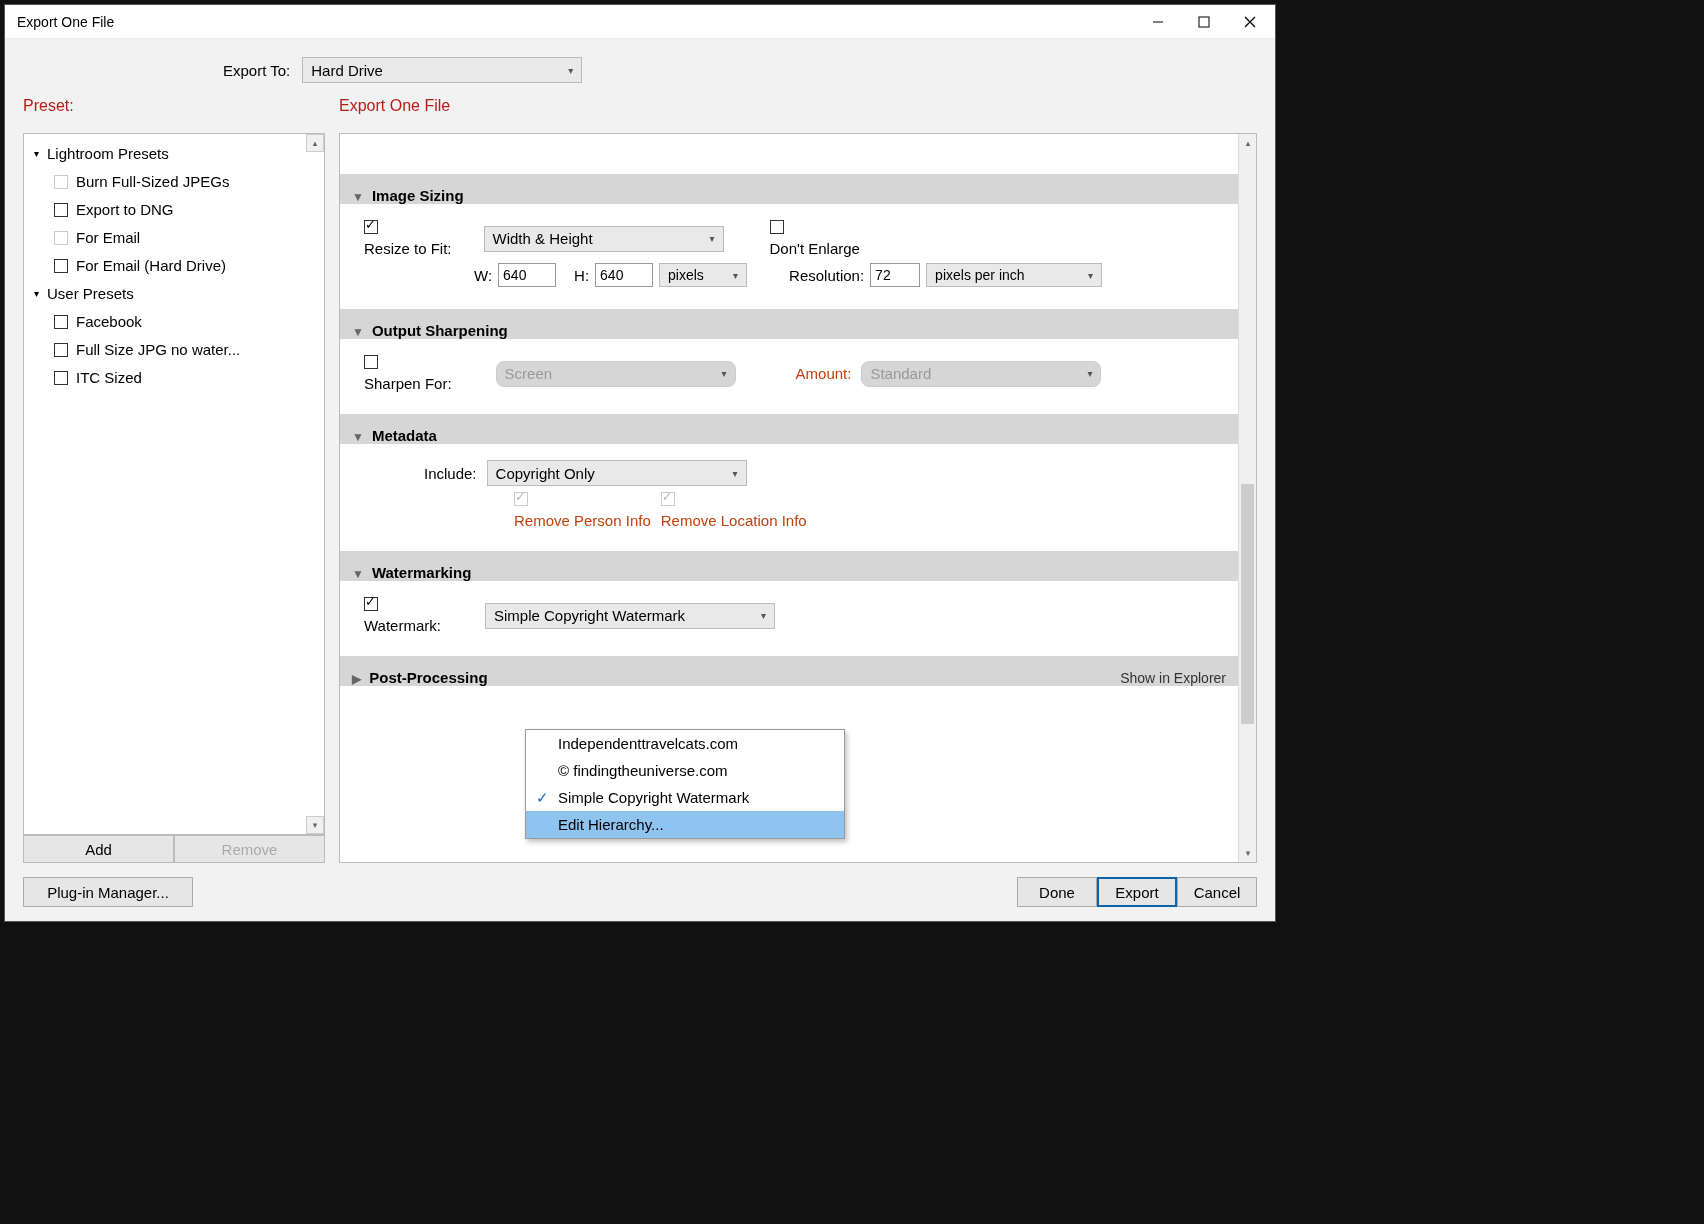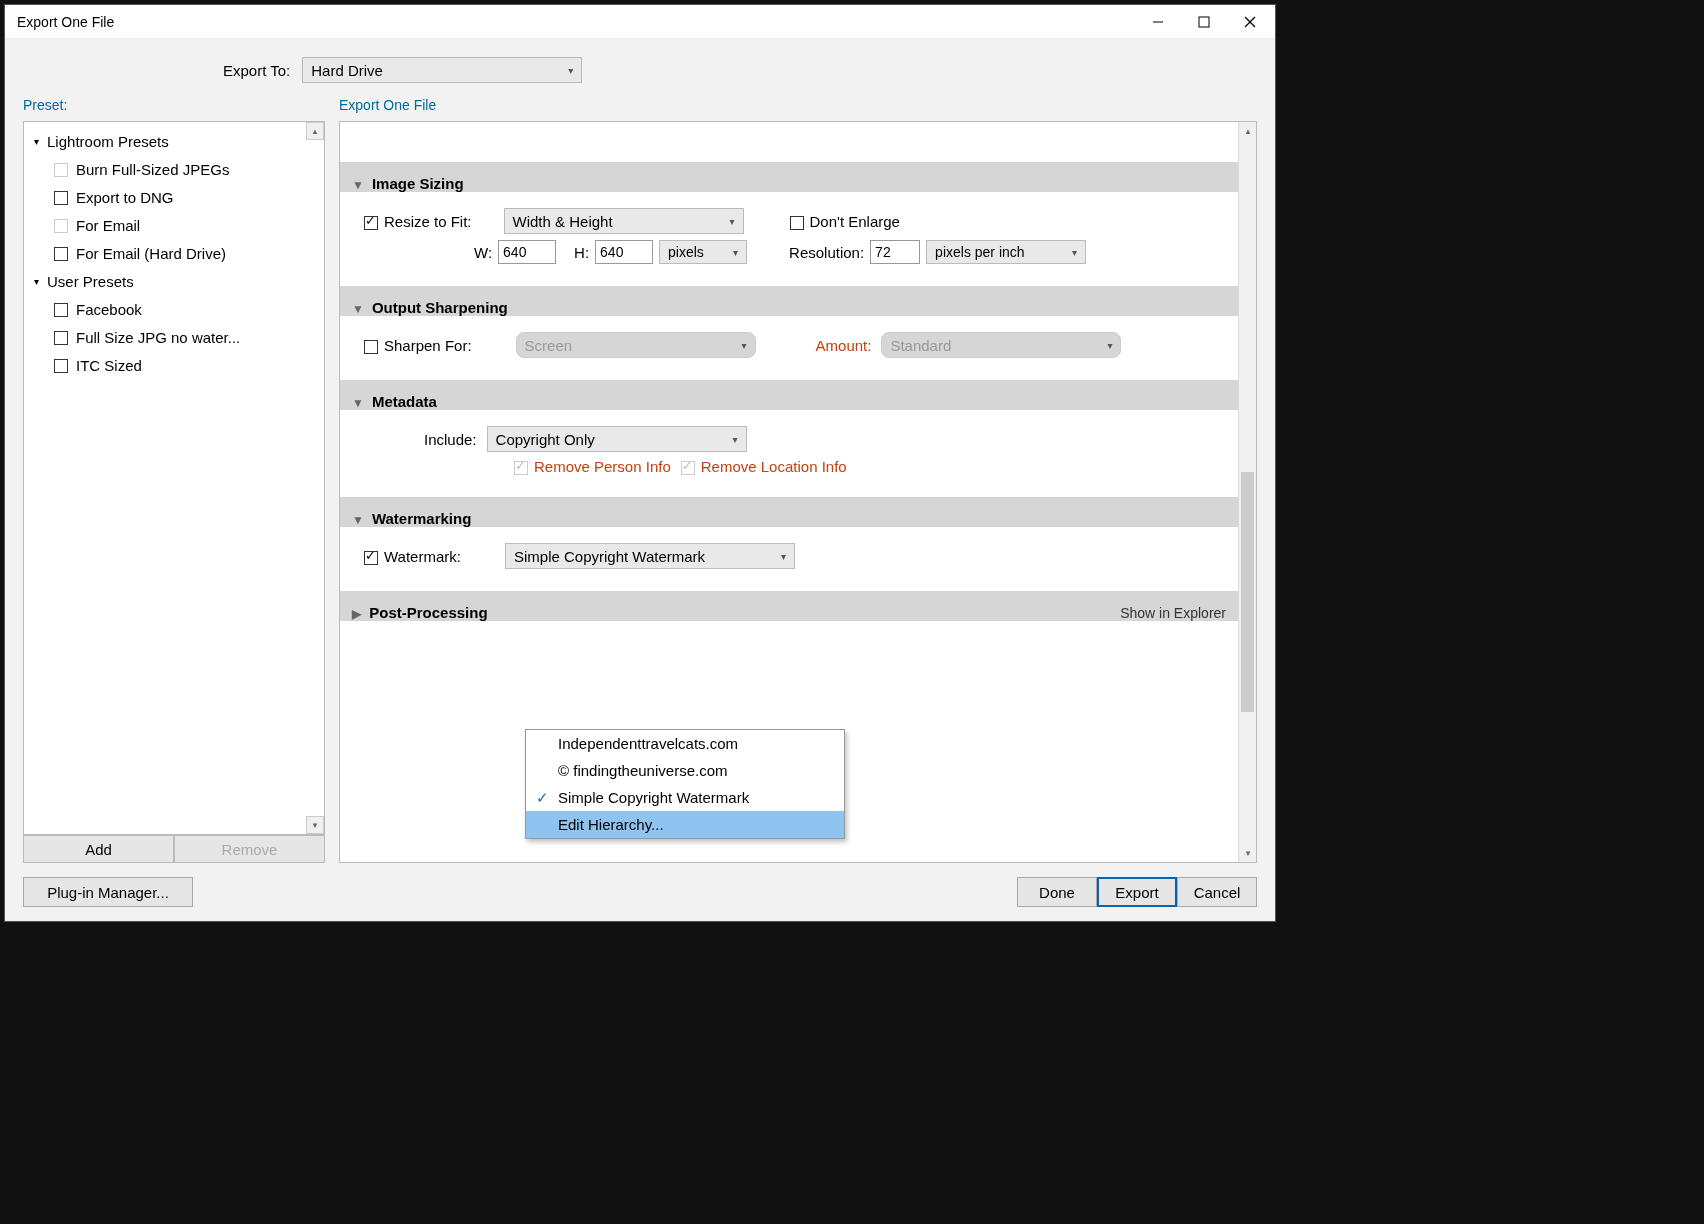--- a/index.html
+++ b/index.html
@@ -23,21 +23,21 @@
 
   .select {
     background: #e9e9e9; border: 1px solid #bbb; height: 26px; display: flex;
     align-items: center; justify-content: space-between; padding: 0 8px; font-size: 15px;
   }
   .select .chev { font-size: 10px; color: #555; margin-left: 8px; }
   .select.disabled { color: #999; background: #d6d6d6; border-color: #ccc; border-radius: 8px;}
 
   .columns { display: flex; gap: 14px; flex: 1; min-height: 0; }
   .col-left { width: 302px; display: flex; flex-direction: column; }
-  .col-heading { font-size: 14px; color: #0369a1; margin-bottom: 8px; }
+  .col-heading { font-size: 16px; color: #b91c1c; margin-bottom: 18px; }
   .preset-box { flex: 1; background: #fff; border: 1px solid #bbb; overflow: hidden; position: relative; }
   .preset-list { padding: 6px 10px; font-size: 15px; line-height: 28px; }
   .preset-group { display: flex; align-items: center; gap: 6px; font-weight: 400; }
   .tri-sm::before { content: "▾"; font-size: 10px; margin-right: 2px; color: #000; }
   .preset-item { display: flex; align-items: center; gap: 8px; padding-left: 20px; white-space: nowrap; overflow: hidden; text-overflow: ellipsis;}
   .cb { width: 14px; height: 14px; border: 1.5px solid #333; display: inline-block; flex-shrink: 0;}
   .cb.disabled-look { border-color: #ccc; }
   .scroll-arrow { position: absolute; right: 0; width: 18px; height: 18px; background: #f0f0f0; border: 1px solid #ccc; font-size: 9px; display: flex; align-items:center; justify-content:center; color:#666;}
   .preset-actions { display: flex; }
   .preset-actions button { flex:1; height: 28px; background: #e6e6e6; border: 1px solid #bbb; font-size: 15px; }
@@ -53,21 +53,21 @@
     background: #d6d6d6; height: 30px; display: flex; align-items: flex-end;
     padding: 0 12px; font-size: 15px; font-weight: 700; gap: 8px;
   }
   .section-header .tri { font-size: 12px; color: #666; }
   .section-header .tri.open::before { content:"▼"; }
   .section-header .tri.closed::before { content:"▶"; }
   .section-header .right-link { margin-left: auto; font-weight: 400; font-size: 14px; color: #333;}
   .section-body { padding: 10px 24px 16px 24px; font-size: 15px; }
 
   .row { display: flex; align-items: center; gap: 10px; margin: 6px 0; flex-wrap: wrap;}
-  .checkbox-ctrl { display: flex; align-items: flex-end; gap: 6px; }
+  .checkbox-ctrl { display: flex; align-items: flex-start; gap: 6px; flex-direction: column; }
   .cb-real { width: 14px; height: 14px; border: 1.5px solid #333; position: relative; }
   .cb-real.checked::after { content: "✓"; position:absolute; top:-4px; left:0px; font-size:13px;}
   .cb-real.disabled { border-color: #ccc; }
   .cb-real.disabled.checked::after { color: #bbb; }
   .txt-disabled { color: #c2410c; }
 
   .num-input { width: 58px; height: 24px; border:1px solid #999; padding: 0 4px; font-size: 14px; background:#fff;}
   .num-input-sm { width: 50px; }
 
   .footer { display: flex; align-items: center; justify-content: space-between; padding-top: 14px;}
@@ -207,21 +207,21 @@
                 <span style="width:6px"></span>
                 <span>H:</span>
                 <input class="num-input" value="640" style="">
                 <div class="select" style="width:88px;height:24px;font-size:14px;">
                   <span>pixels</span>
                   <span class="chev">▾</span>
                 </div>
                 <span style="width:30px"></span>
                 <span>Resolution:</span>
                 <input class="num-input num-input-sm" value="72" style="">
-                <div class="select" style="width:160px;height:24px;font-size:14px;">
+                <div class="select" style="width:176px;height:24px;font-size:14px;">
                   <span>pixels per inch</span>
                   <span class="chev">▾</span>
                 </div>
               </div>
             </div>
 
             <div class="section-header">
               <span class="tri open"></span>
               <span>Output Sharpening</span>
             </div>

